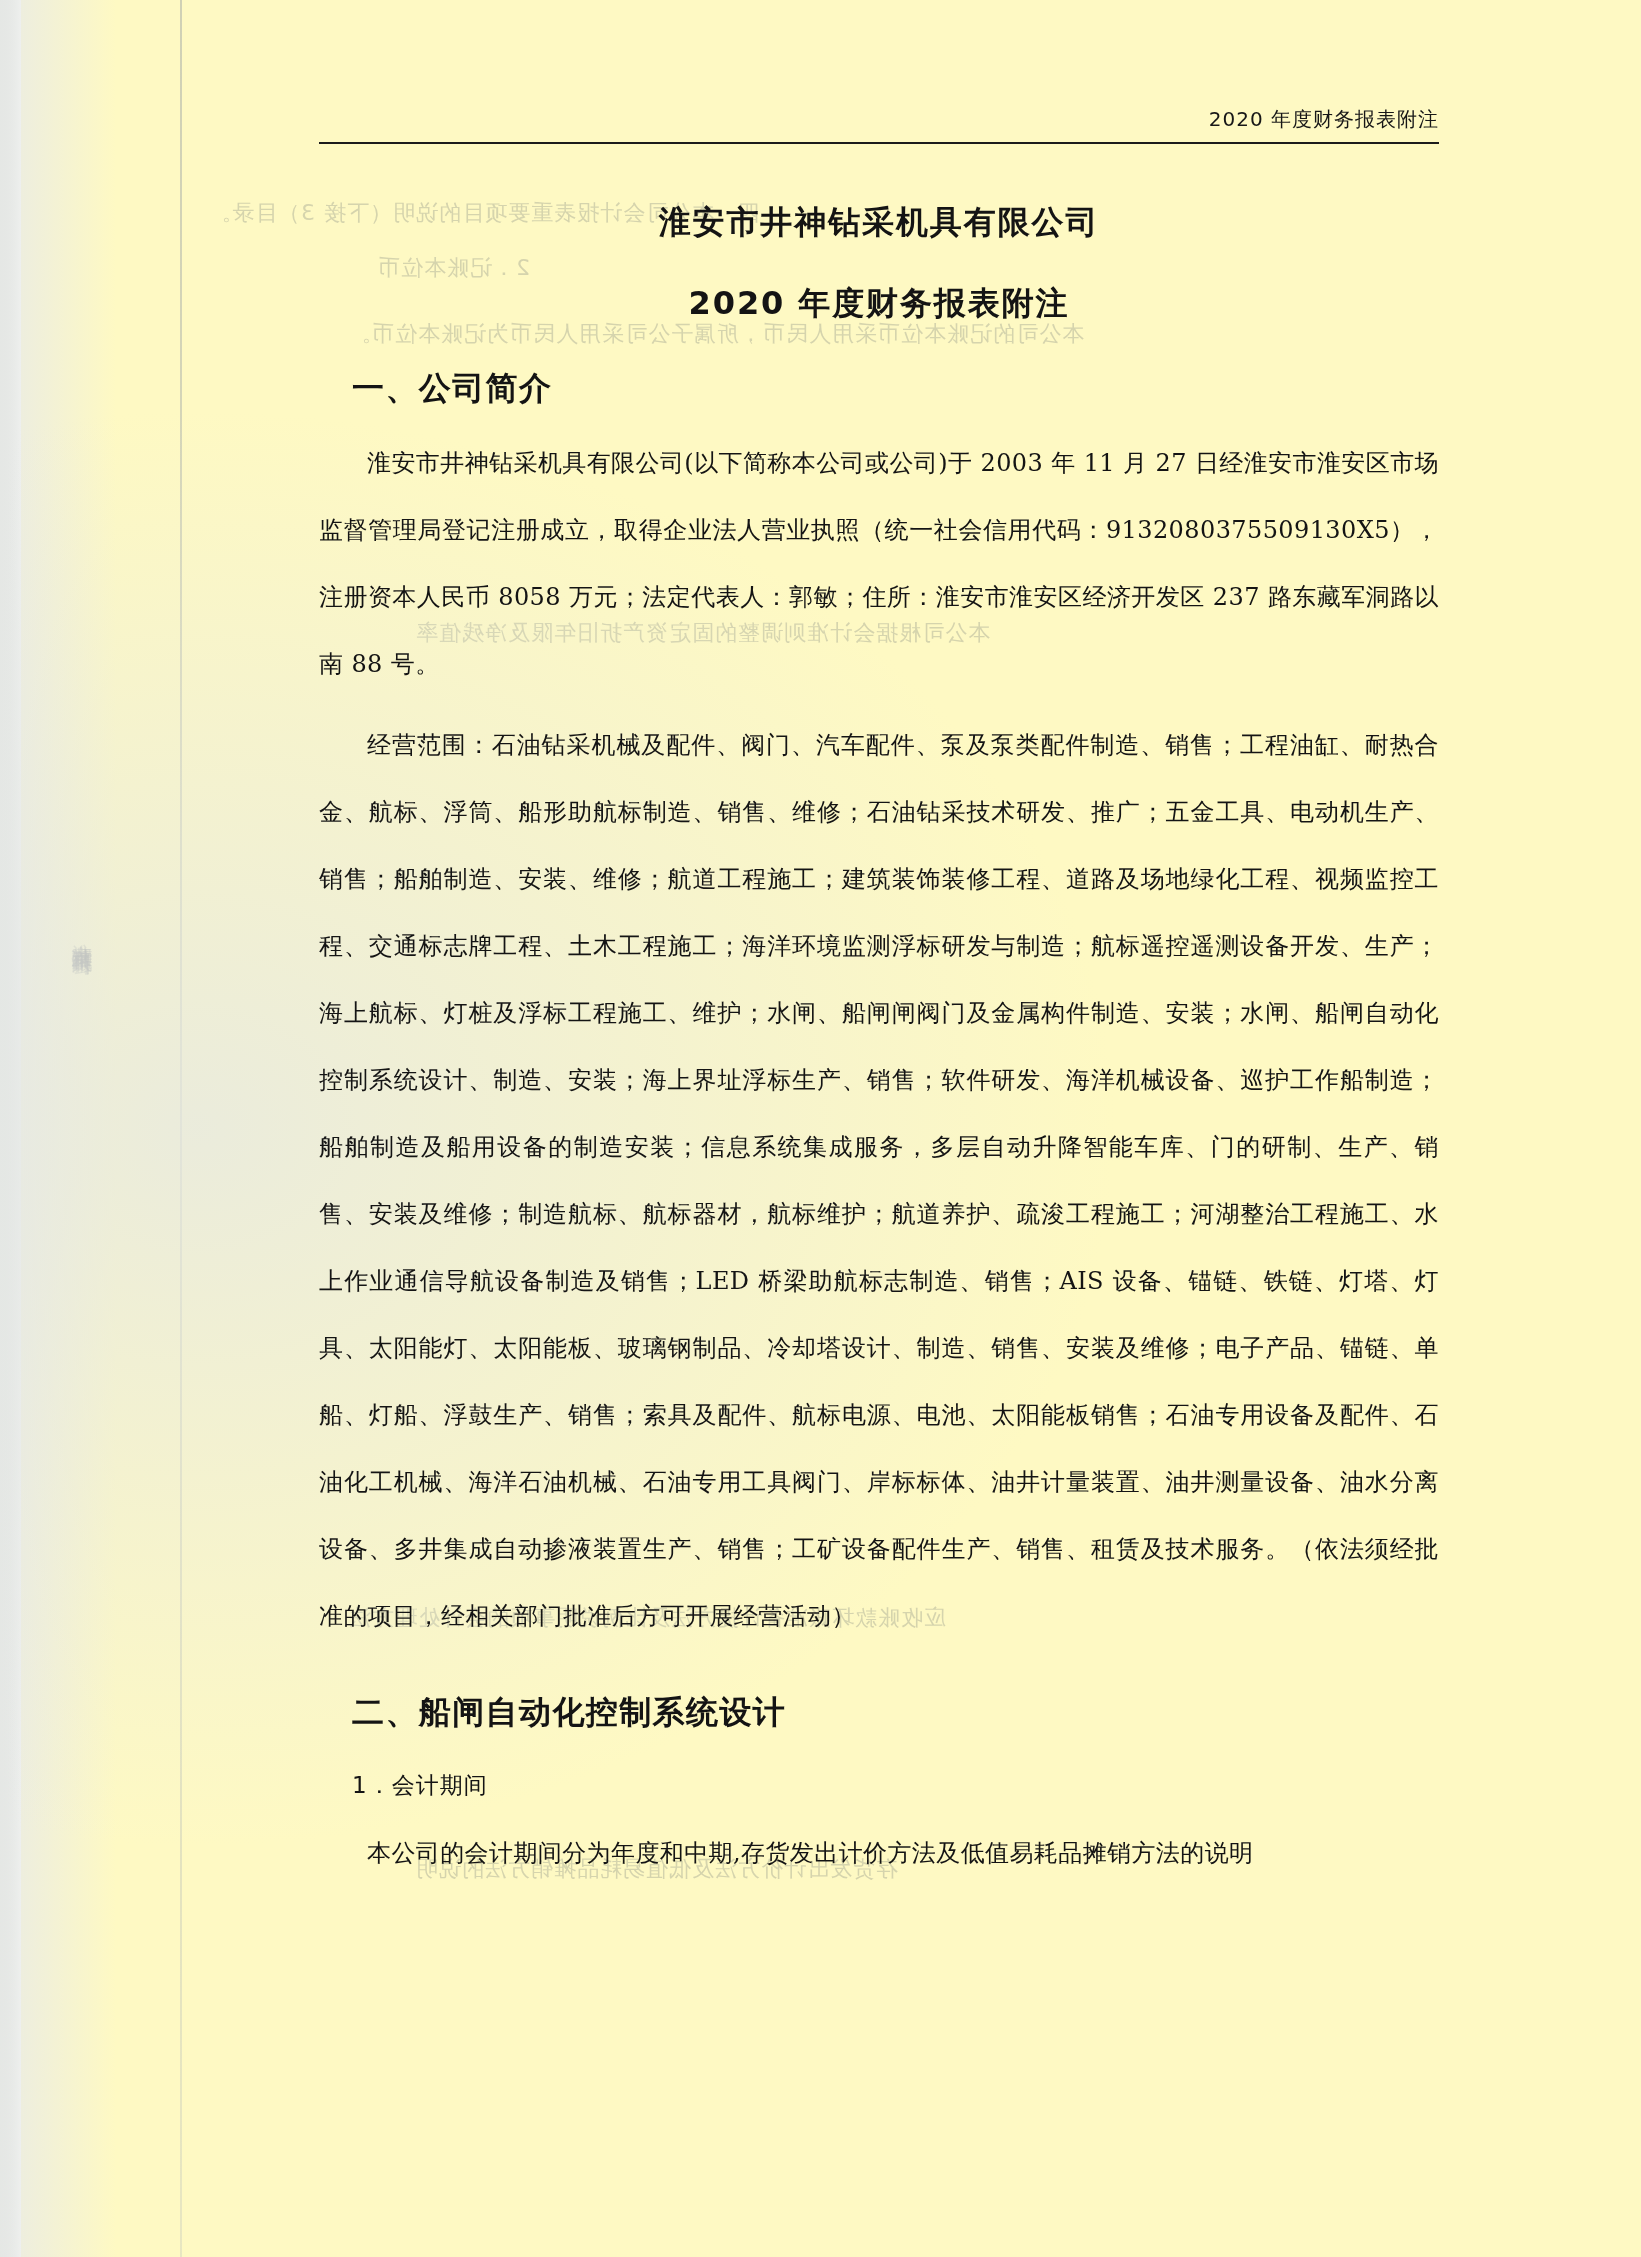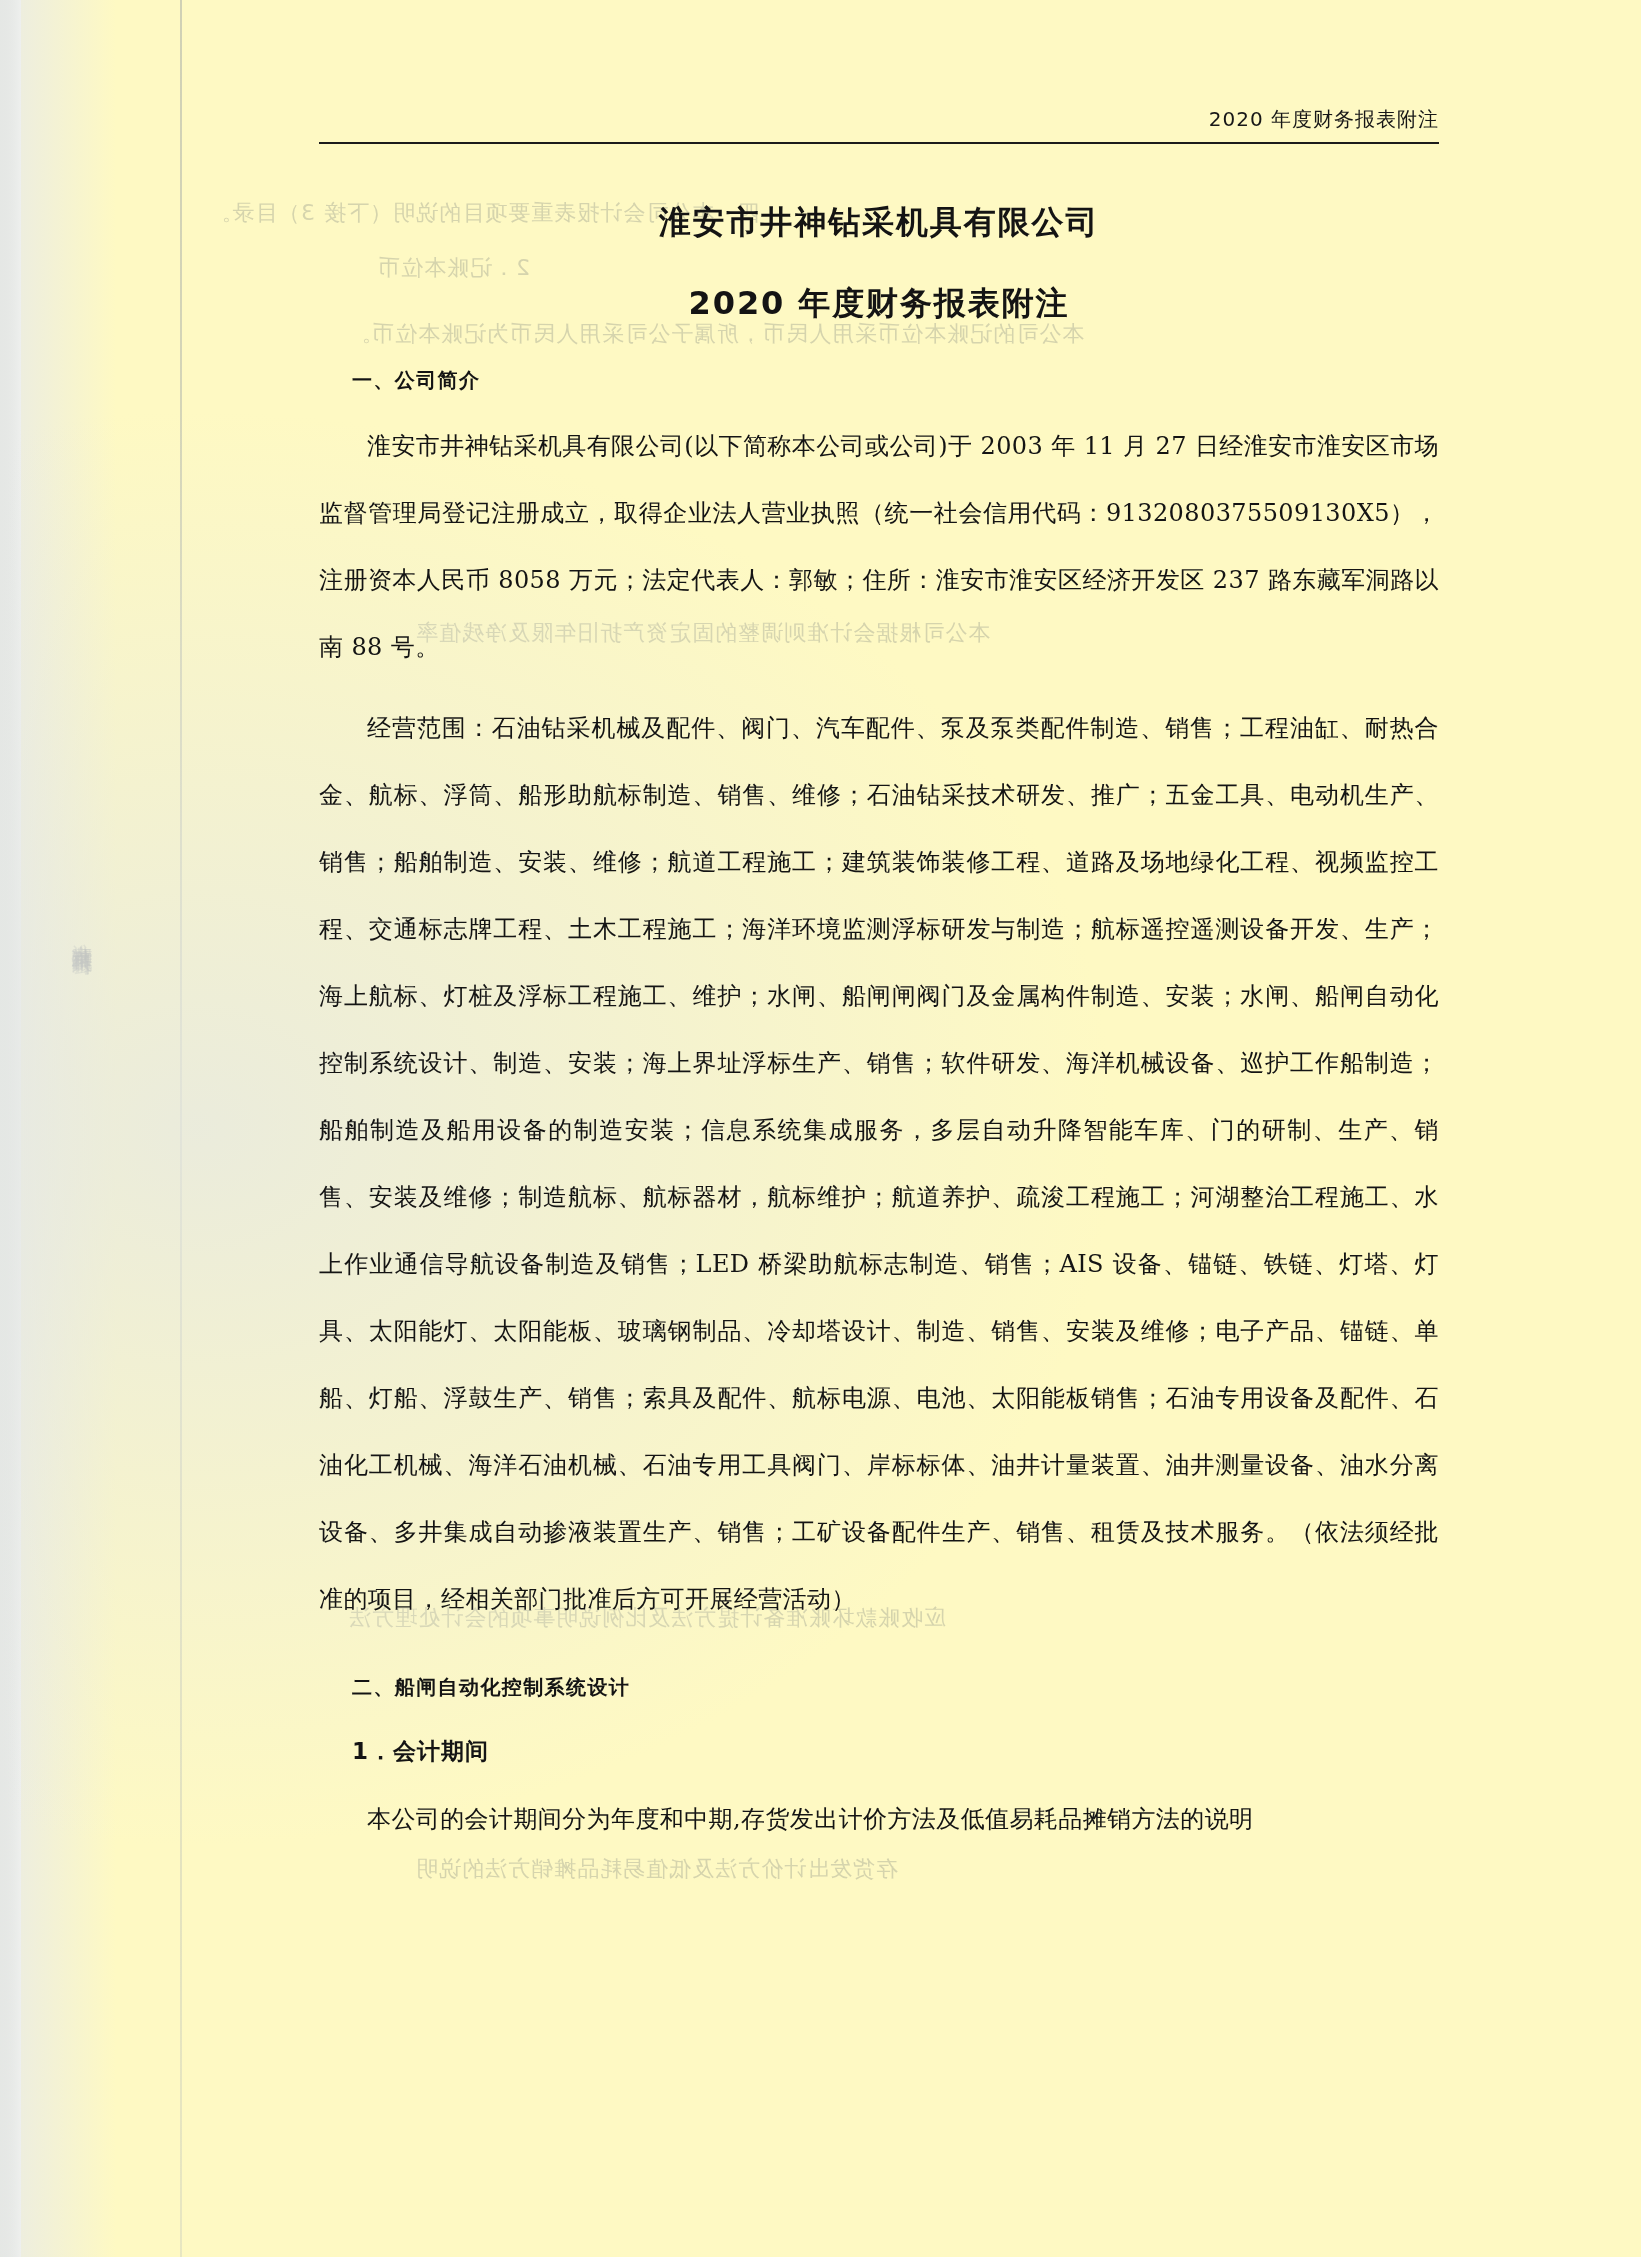--- a/index.html
+++ b/index.html
@@ -79,28 +79,28 @@
   }
   .title-block {
     margin-top: 201px;
   }
   .doc-title.second {
     margin-top: 37px;
   }
   .section-head {
     font-family: "DejaVu Sans", "Liberation Sans", sans-serif;
     font-weight: bold;
-    font-size: 20px;
+    font-size: 32px;
     letter-spacing: 1.4px;
     margin-top: 41px;
     margin-left: 33px;
   }
   .sub-head {
     font-family: "DejaVu Sans", "Liberation Sans", sans-serif;
-    font-weight: bold;
+    font-weight: normal;
     font-size: 23px;
     letter-spacing: 1px;
     margin-top: 35px;
     margin-left: 33px;
   }
   p.body {
     font-size: 24px;
     line-height: 67px;
     text-align: justify;
     text-justify: inter-ideograph;

